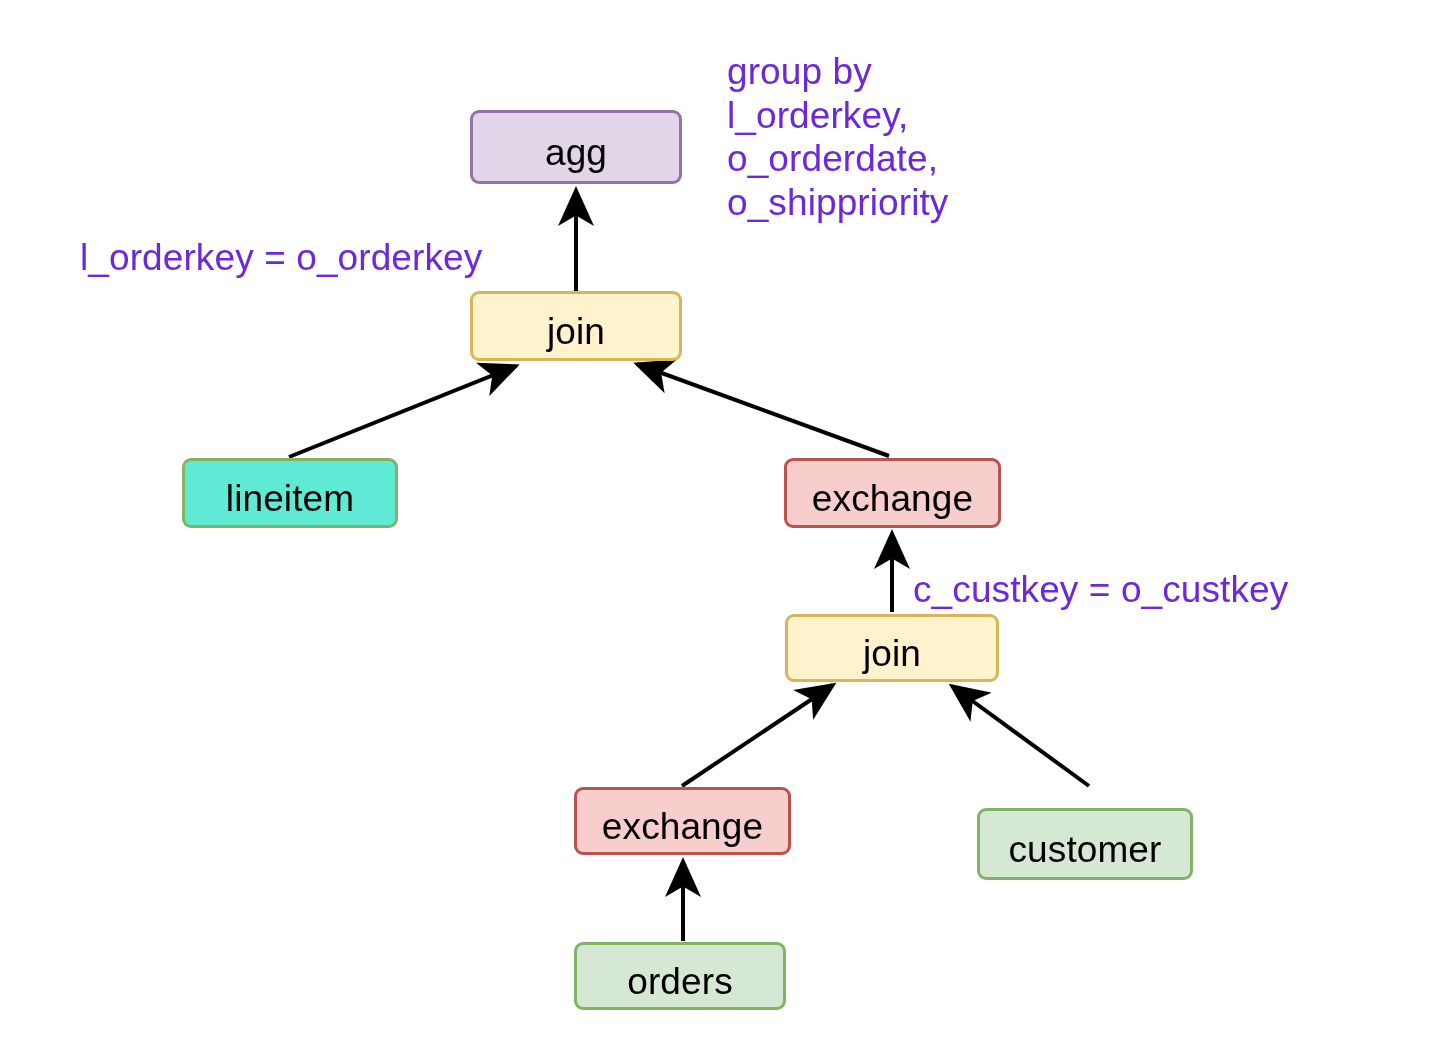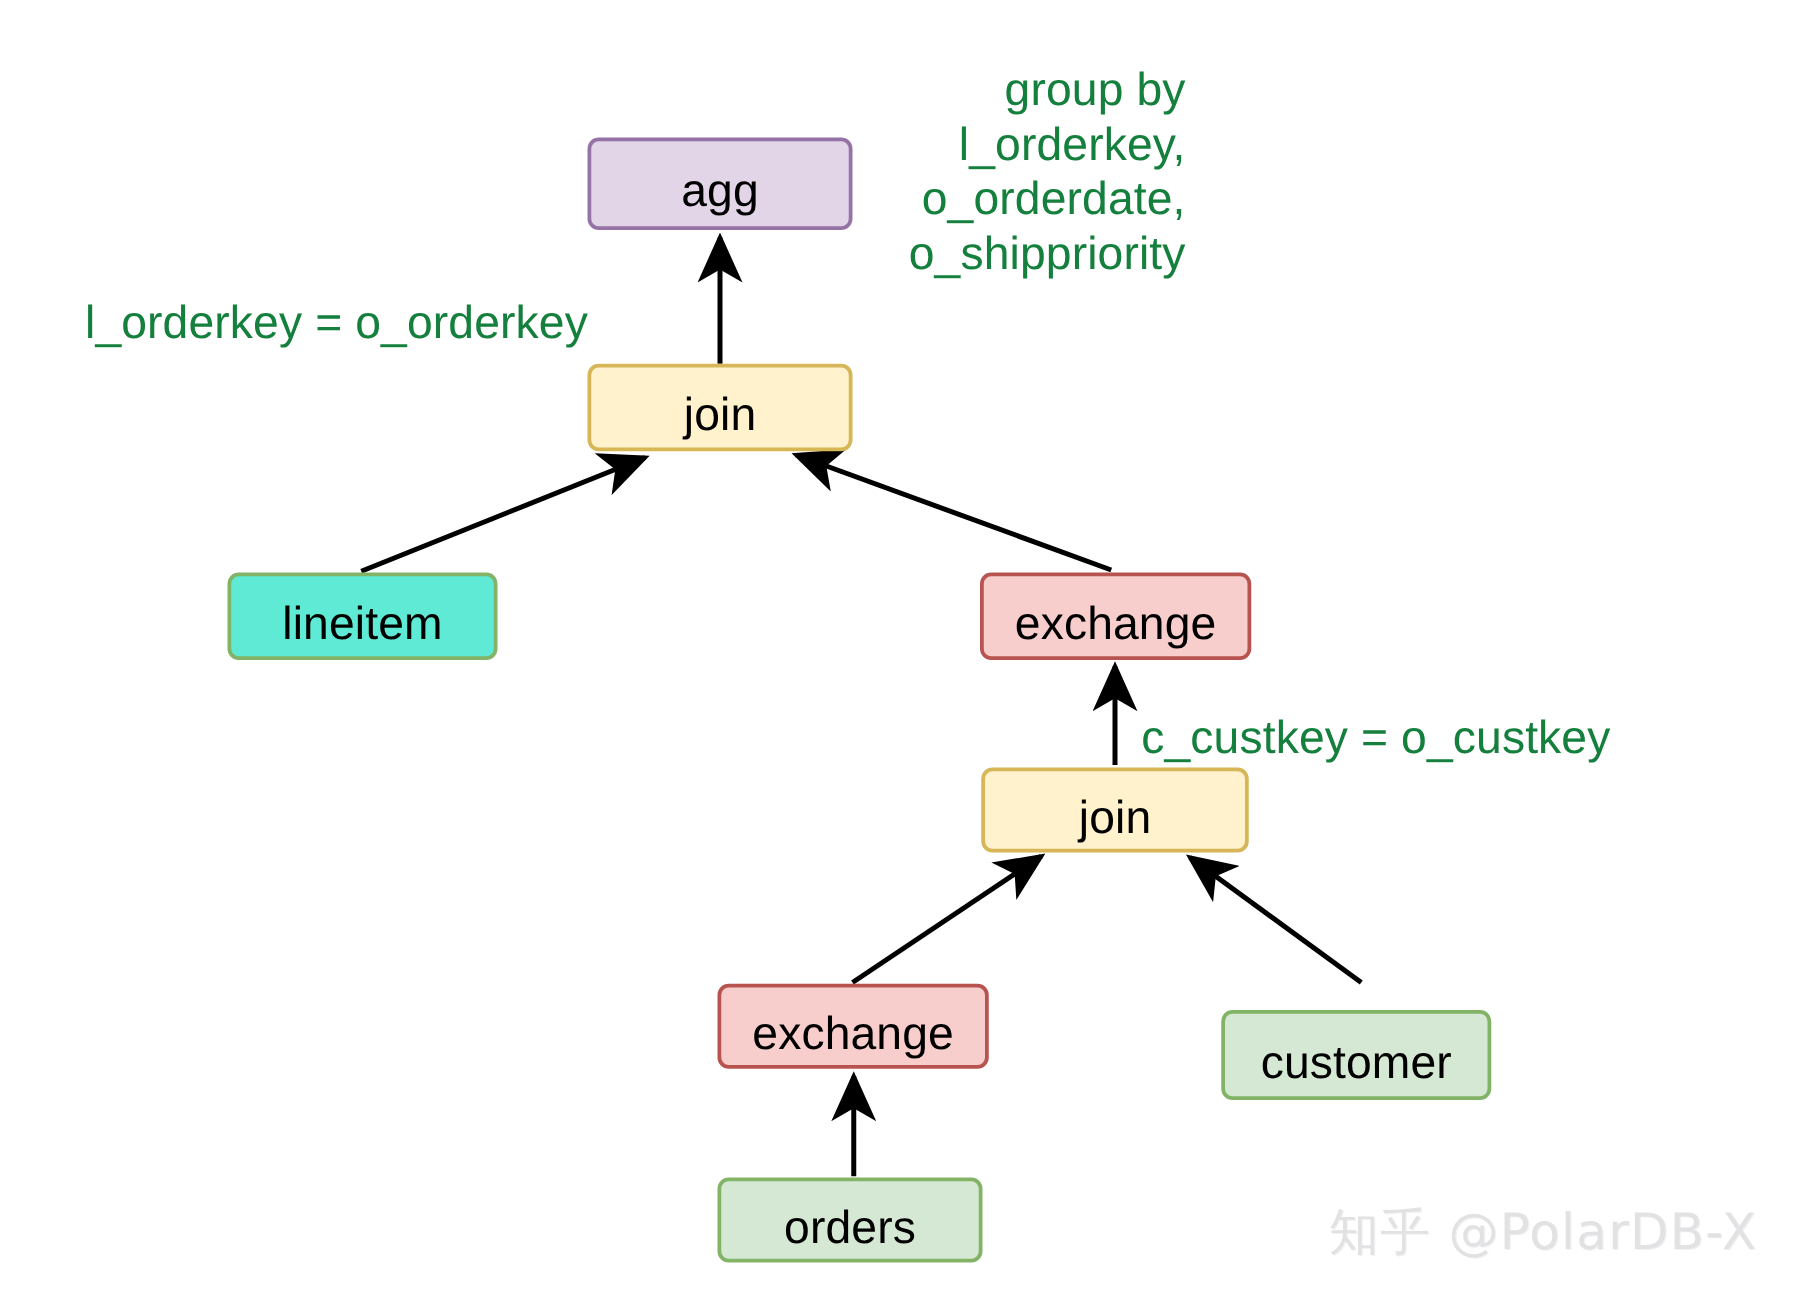--- a/index.html
+++ b/index.html
@@ -44,25 +44,24 @@
   }
   .node-label {
     display: block;
     transform: translateY(-1px);
     margin-top: 12px;
   }
   .annotation {
     position: absolute;
     font-family: "Liberation Sans", sans-serif;
     font-size: 37px;
-    color: #15803d;
+    color: #6d28d9;
     line-height: 1.18;
     white-space: pre-line;
     letter-spacing: 0.1px;
-    text-align: right;
   }
   .watermark {
     position: absolute;
     font-family: "DejaVu Sans", sans-serif;
     font-size: 40px;
     color: #e2e2e4;
     letter-spacing: 1px;
     white-space: nowrap;
     text-shadow: 1px 1px 0 #f2f2f3;
   }
@@ -113,19 +112,18 @@
       </div>
       <div class="node" style="left: 574px; top: 942px; width: 212px; height: 68px; background: rgb(213, 232, 212); border-color: rgb(130, 179, 102);">
         <span class="node-label">orders</span>
       </div>
     </div>
   <div id="annotation-layer">
       <div class="annotation" style="left: 727px; top: 50px;">group by
 l_orderkey,
 o_orderdate,
 o_shippriority</div>
-      <div class="annotation" style="left: 68px; top: 236px;">l_orderkey = o_orderkey</div>
+      <div class="annotation" style="left: 80px; top: 236px;">l_orderkey = o_orderkey</div>
       <div class="annotation" style="left: 913px; top: 568px;">c_custkey = o_custkey</div>
     </div>
 
-  <div class="watermark" style="left: 1063px; top: 958px;">知乎 @PolarDB-X</div>
 
 </div>
 
 </body></html>

